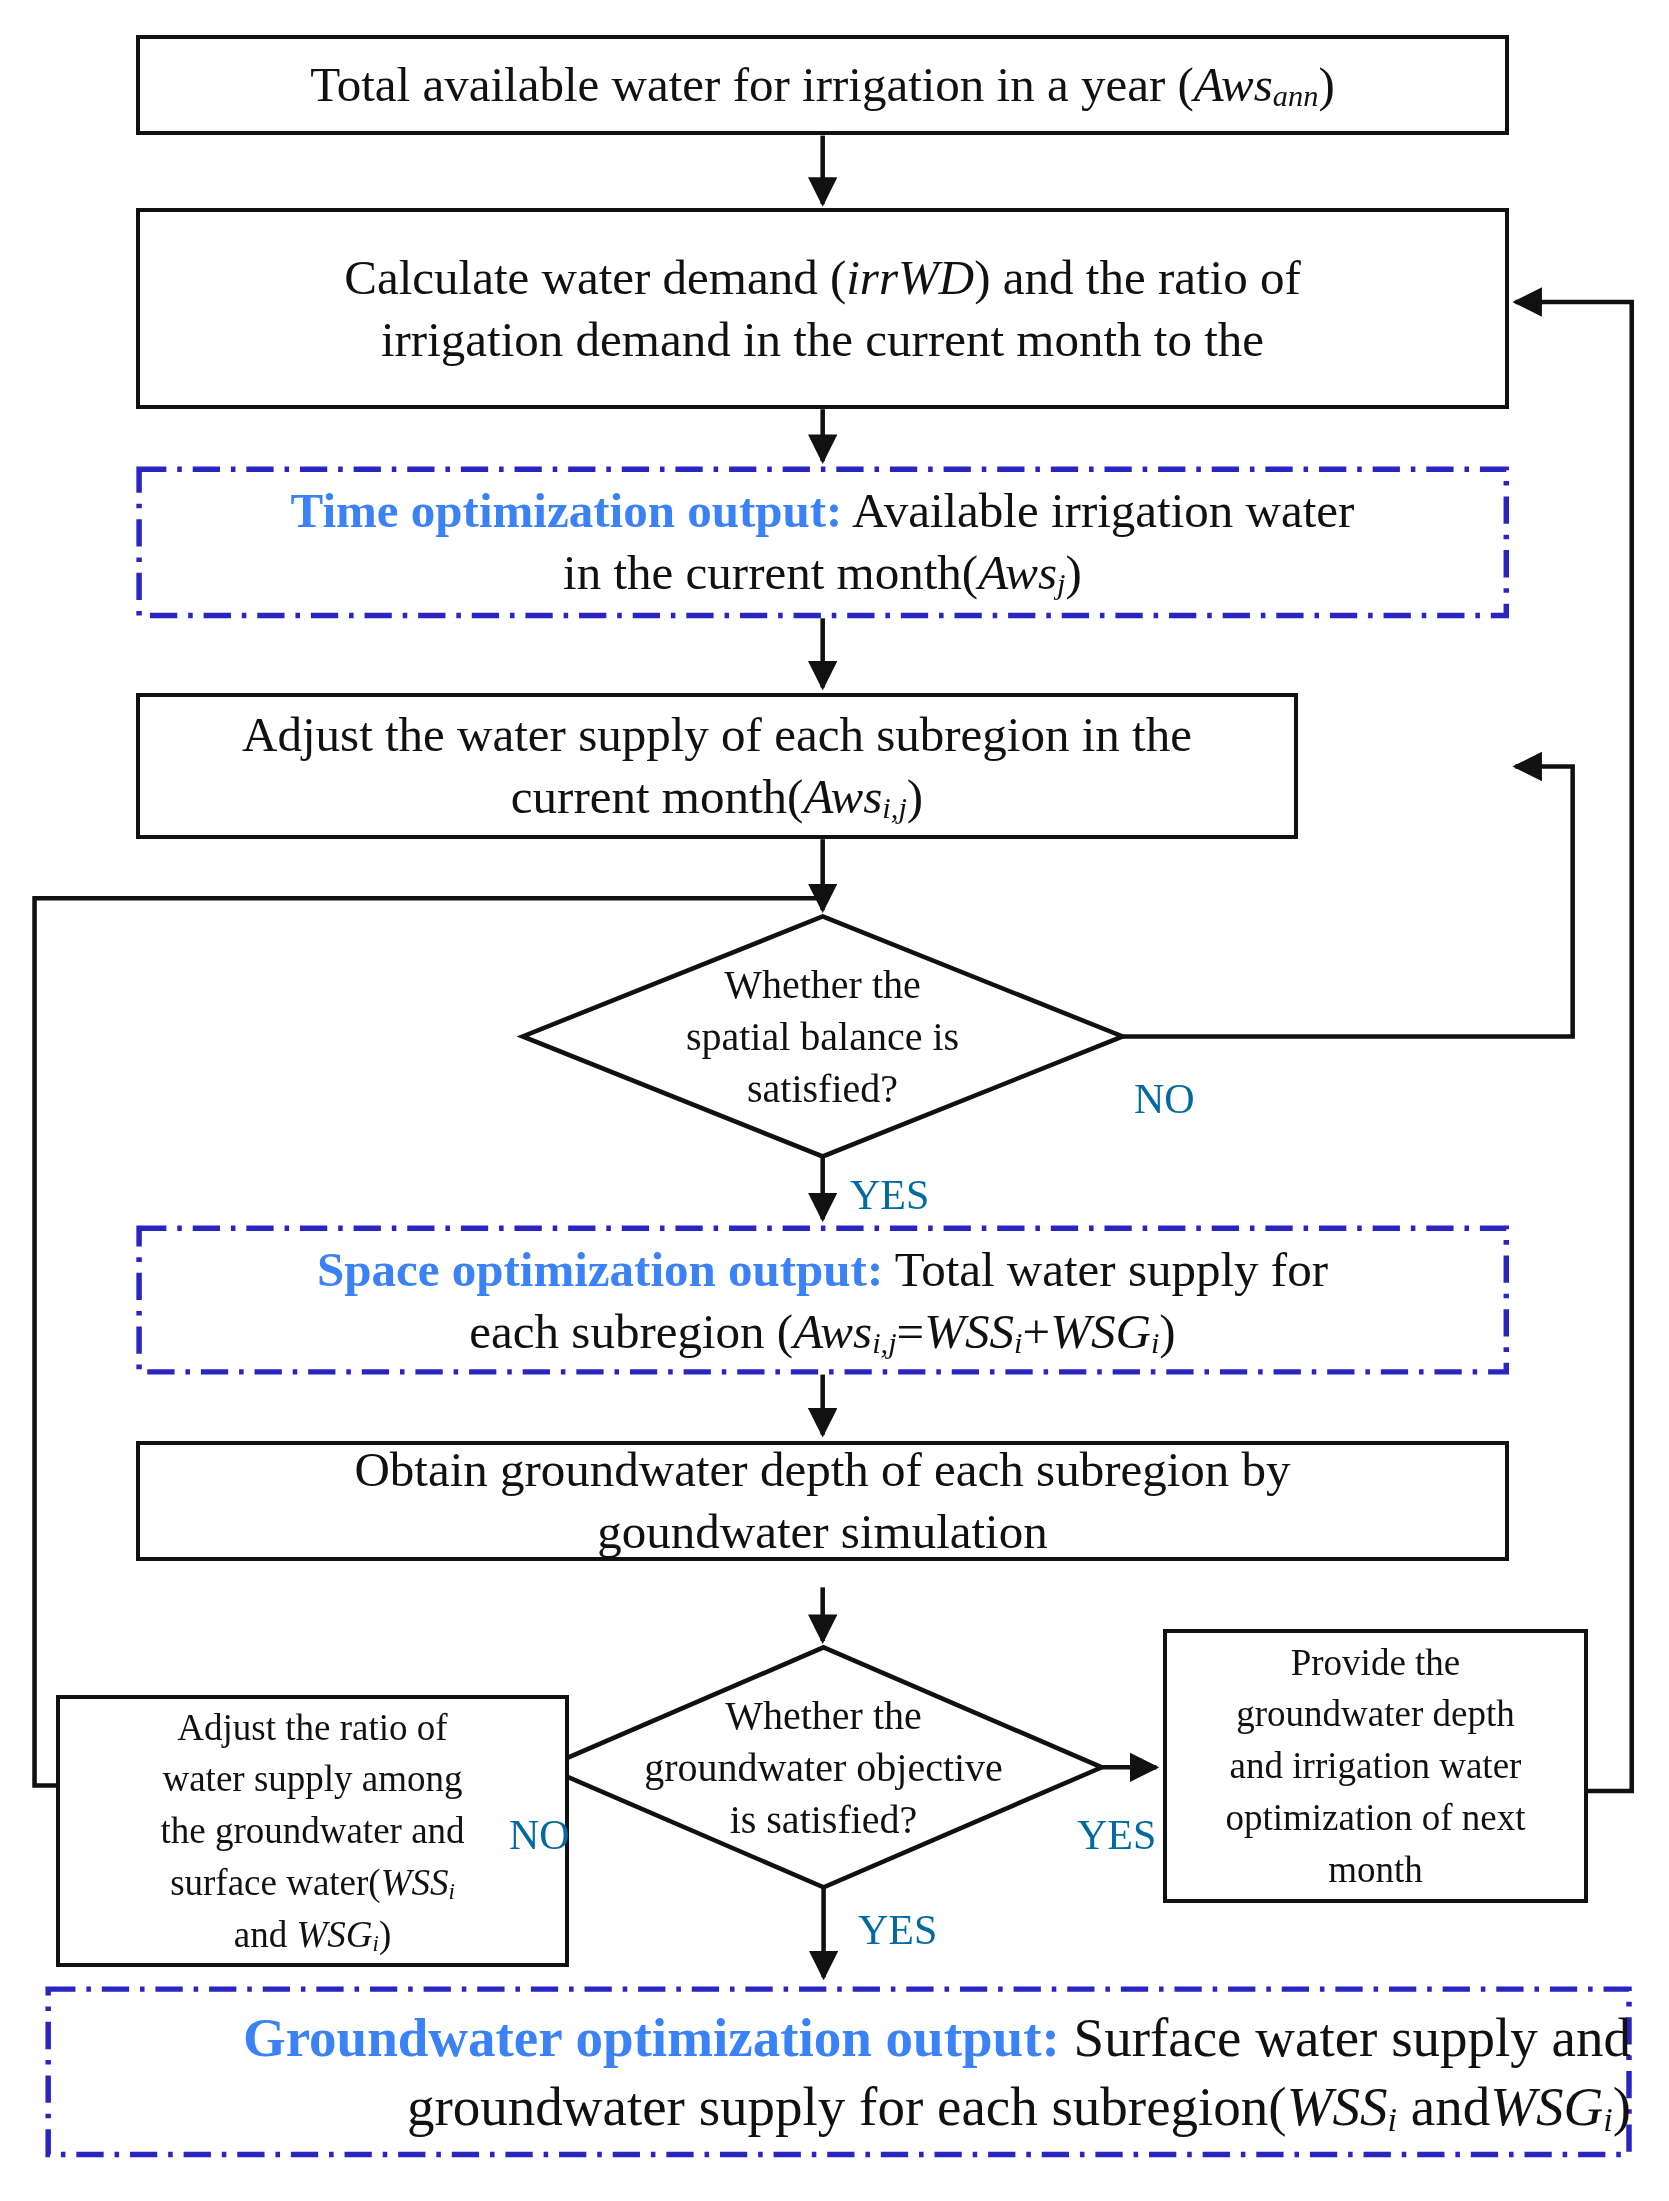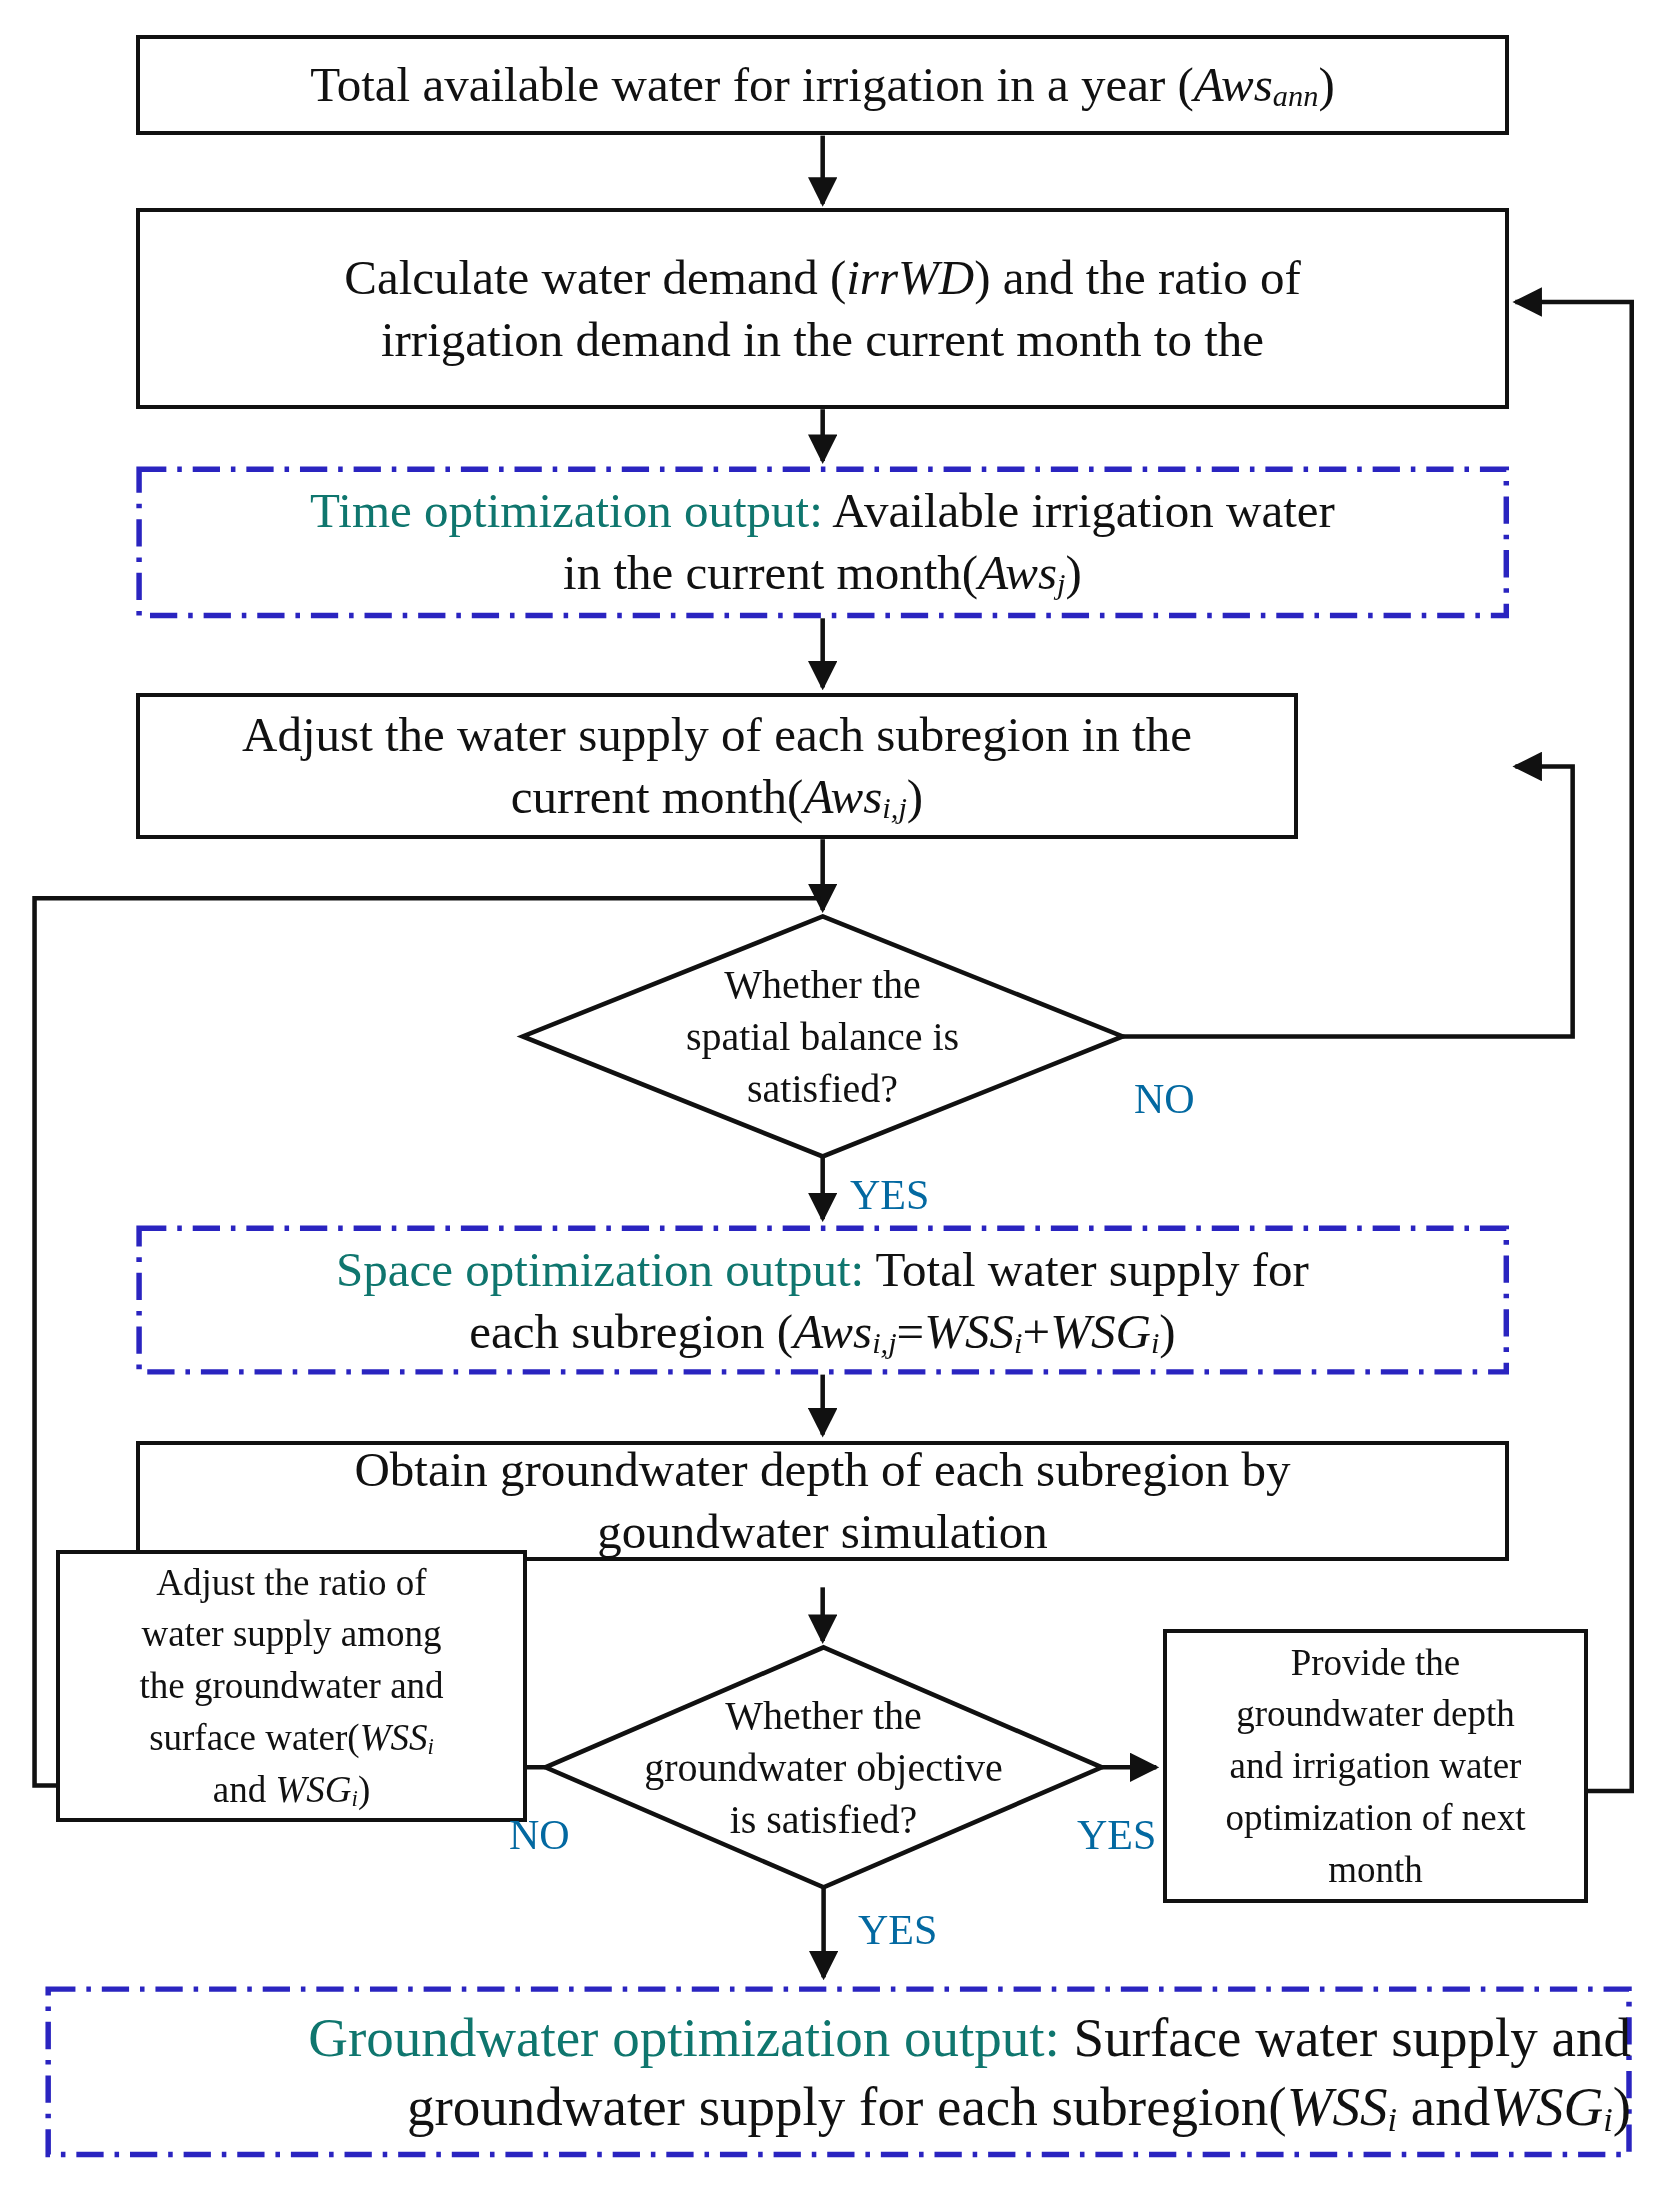--- a/index.html
+++ b/index.html
@@ -25,32 +25,32 @@
   .ntext,.dtext{background:transparent;}
   .tline{line-height:1.26;white-space:nowrap;}
 
   .n-total   {left:136px;top:35px;  width:1373px;height:100px;font-size:49px;}
   .n-calc    {left:136px;top:208px; width:1373px;height:201px;font-size:49px;}
   .n-time    {left:136px;top:466px; width:1373px;height:152px;font-size:49px;}
   .n-adjsup  {left:136px;top:693px; width:1162px;height:146px;font-size:49px;}
   .n-d1      {left:595px;top:933px;width:455px; height:207px;font-size:40px;}
   .n-space   {left:136px;top:1226px;width:1373px;height:149px;font-size:49px;}
   .n-obtain  {left:136px;top:1441px;width:1373px;height:120px;font-size:49px;}
-  .n-ratio   {left:56px; top:1550px;width:471px; height:272px;font-size:37px;}
+  .n-ratio   {left:56px; top:1695px;width:513px; height:272px;font-size:37px;}
   .n-d2      {left:596px;top:1664px;width:455px; height:207px;font-size:40px;}
   .n-provide {left:1163px;top:1629px;width:425px;height:274px;font-size:37px;}
   .n-gwout   {left:45px; top:1987px;width:1586px;height:171px;font-size:55px;align-items:flex-end;}
 
   .n-d1 .tline,.n-d2 .tline{line-height:1.3;}
   .n-ratio .tline,.n-provide .tline{line-height:1.4;}
 
   .seg-plain{}
   .seg-var{font-style:italic;}
   .seg-sub{font-style:italic;font-size:0.62em;vertical-align:-0.18em;letter-spacing:0;}
-  .seg-red{color:#0f766e;font-weight:normal;}
+  .seg-red{color:#3b82f6;font-weight:bold;}
 
   .lbl{
     position:absolute;z-index:2;font-size:42px;color:#0369a1;
     font-family:"Liberation Serif","DejaVu Serif",serif;
   }
   .l-no1 {left:1134px;top:1075px;}
   .l-yes1{left:850px; top:1171px;}
   .l-no2 {left:509px; top:1811px;}
   .l-yes2{left:1077px;top:1811px;}
   .l-yes3{left:858px; top:1906px;}

